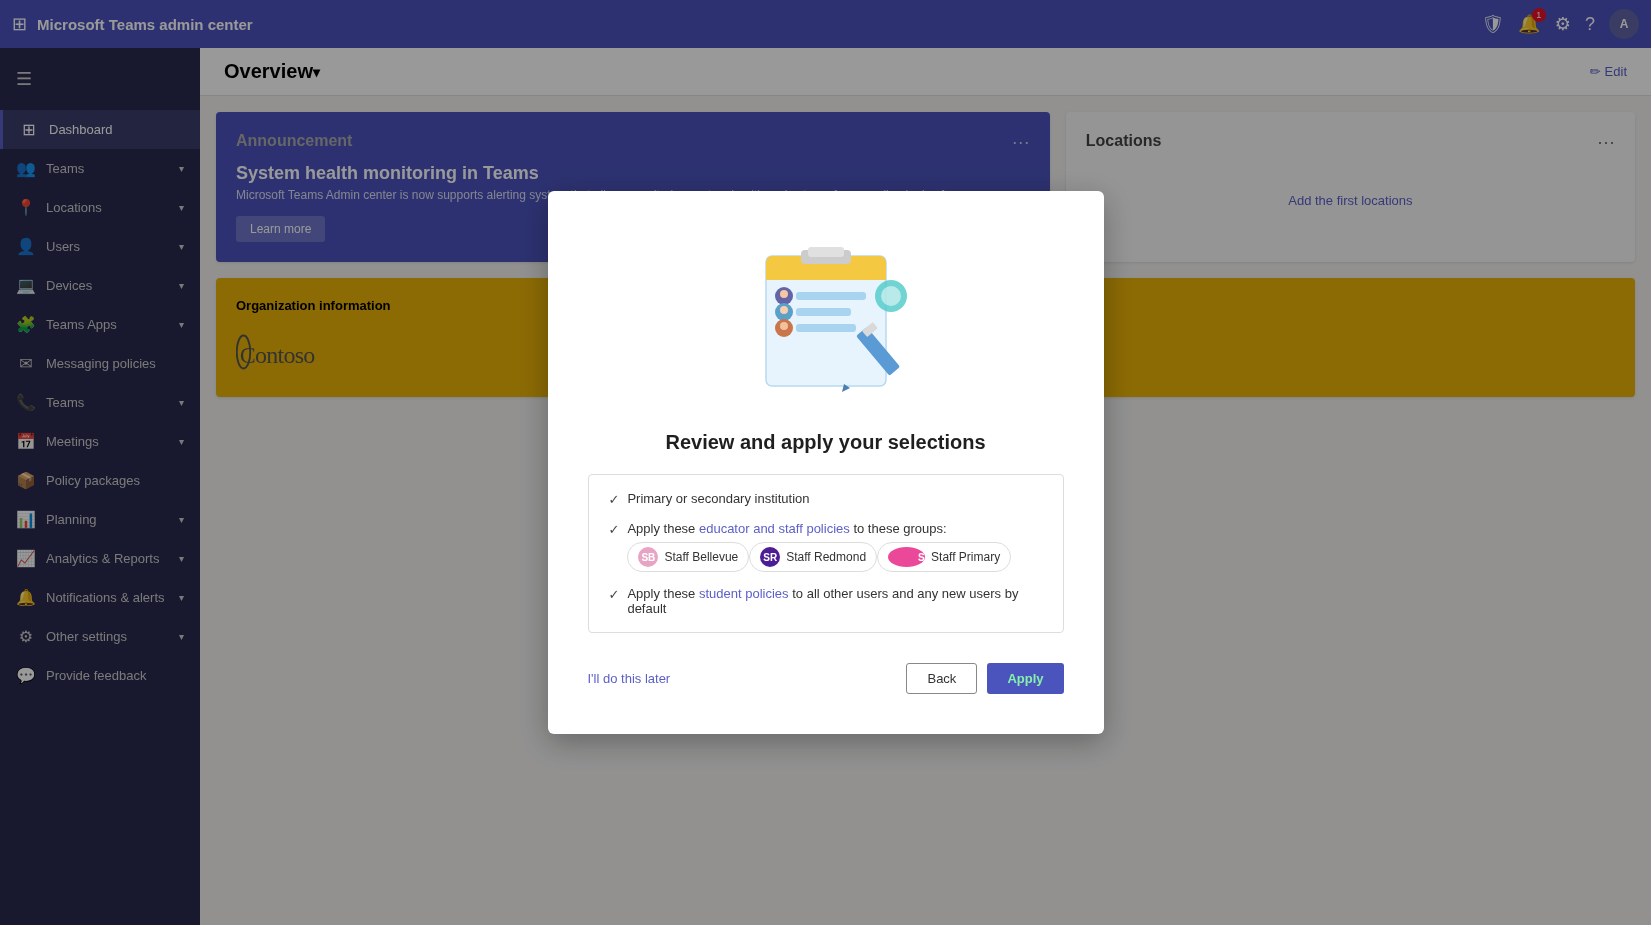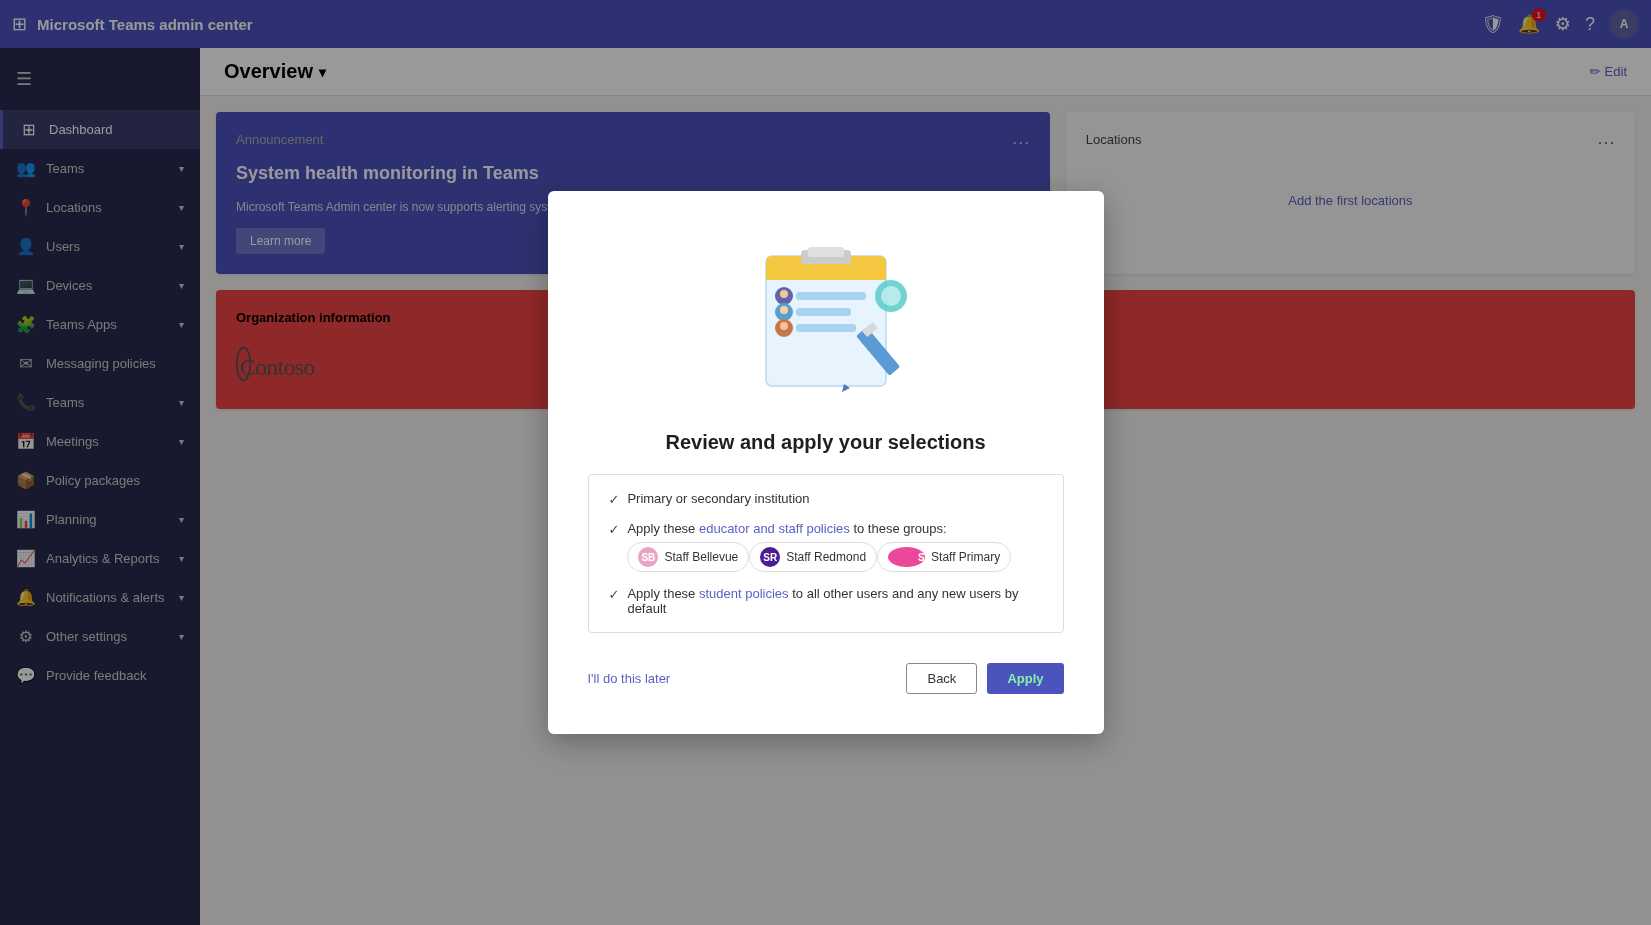--- a/index.html
+++ b/index.html
@@ -83,41 +83,41 @@
       position: relative;
     }
     .content-header {
       background: white;
       padding: 12px 24px;
       display: flex;
       align-items: center;
       justify-content: space-between;
       border-bottom: 1px solid #e0e0e0;
     }
-    .overview-title { font-size: 20px; font-weight: 600; display: flex; align-items: center; gap: 6px; }
+    .overview-title { font-size: 20px; font-weight: 600; display: flex; align-items: center; }
     .edit-btn { color: #5b5fc7; font-size: 13px; cursor: pointer; display: flex; align-items: center; gap: 4px; }
 
     .cards-row { display: flex; gap: 16px; padding: 16px; }
     .card { background: white; border-radius: 4px; padding: 20px; flex: 1; min-height: 140px; box-shadow: 0 1px 3px rgba(0,0,0,0.1); }
     .card-header { display: flex; justify-content: space-between; align-items: flex-start; margin-bottom: 10px; }
-    .card-title { font-size: 13px; font-weight: 400; color: #444; }
+    .card-title { font-size: 16px; font-weight: 700; color: #444; }
     .card-dots { cursor: pointer; color: #666; font-size: 18px; }
 
     .announcement-card { background: #4b53bc; color: white; flex: 1.5; }
     .announcement-card .card-title { color: #aaa; }
-    .announcement-title { font-size: 18px; font-weight: 600; color: white; margin-bottom: 16px; }
+    .announcement-title { font-size: 18px; font-weight: 600; color: white; margin-bottom: 4px; }
     .announcement-text { font-size: 12px; color: rgba(255,255,255,0.8); margin-bottom: 14px; }
     .learn-more-btn { background: rgba(255,255,255,0.2); border: none; color: white; padding: 6px 14px; border-radius: 3px; cursor: pointer; font-size: 12px; }
 
     .locations-card { flex: 1; background: #f9f9f9; }
     .no-locations { text-align: center; color: #444; font-size: 13px; margin-top: 40px; }
     .add-location-link { color: #5b5fc7; cursor: pointer; font-size: 13px; }
 
     .org-section { padding: 0 16px 16px; }
-    .org-card { background: #ef4444; border-radius: 4px; padding: 20px; box-shadow: 0 1px 3px rgba(0,0,0,0.1); }
+    .org-card { background: #eab308; border-radius: 4px; padding: 20px; box-shadow: 0 1px 3px rgba(0,0,0,0.1); }
     .org-title { font-size: 13px; font-weight: 600; margin-bottom: 14px; }
 
     
     .modal-overlay {
       position: fixed;
       top: 0; left: 0; right: 0; bottom: 0;
       background: rgba(0,0,0,0.4);
       display: flex;
       align-items: center;
       justify-content: center;

